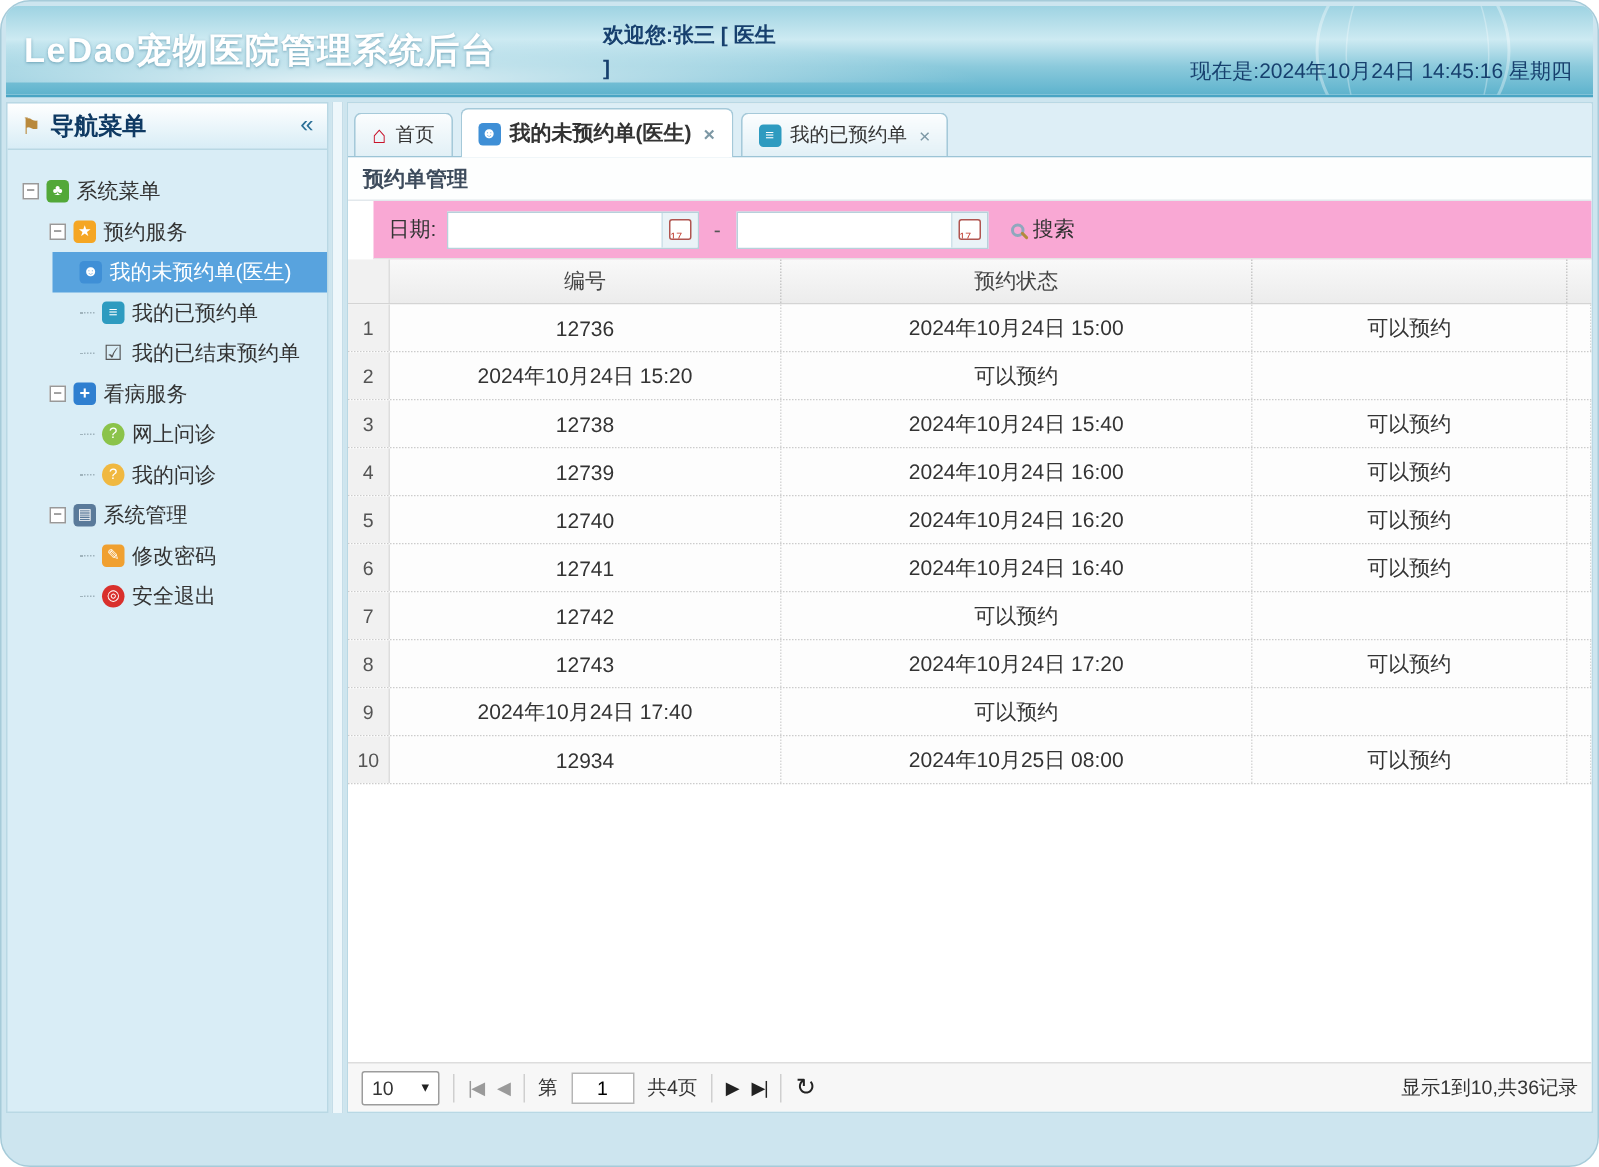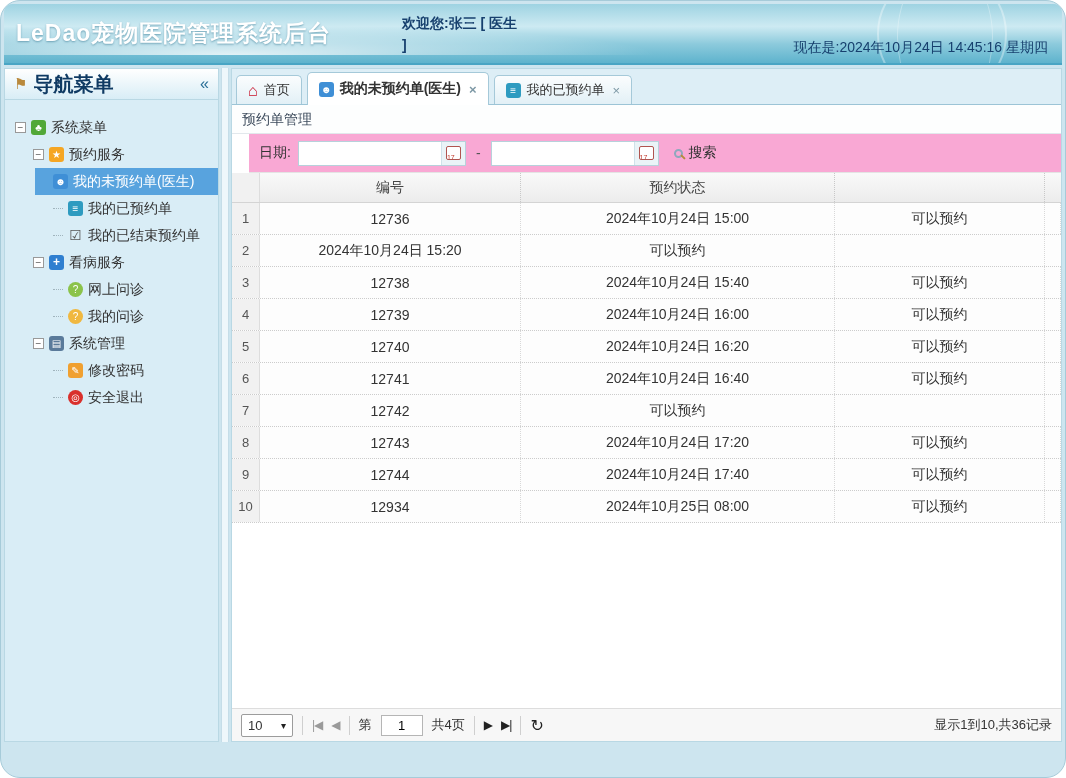--- a/index.html
+++ b/index.html
@@ -17,21 +17,21 @@
     background:radial-gradient(ellipse at 35% 100%, rgba(255,255,255,.8), rgba(255,255,255,0) 70%); }
   .globe { position:absolute; right:55px; top:-35px; width:130px; height:130px; border:2px solid rgba(255,255,255,.35); border-radius:50%; }
   .globe::after { content:""; position:absolute; left:18px; top:-8px; width:94px; height:146px; border:1px solid rgba(255,255,255,.3); border-radius:50%; }
   .header-title { position:absolute; left:12px; top:14px; font-size:23px; font-weight:bold; color:#ffffff; text-shadow:0 1px 2px rgba(70,130,155,.65); letter-spacing:1px; }
   .welcome { position:absolute; left:398px; top:9px; width:122px; font-size:14px; font-weight:bold; color:#17406e; line-height:1.55; word-break:break-all; }
   .clock { position:absolute; right:14px; bottom:6px; font-size:14px; color:#17406e; }
 
   
   .sidebar { position:absolute; left:3px; top:67px; width:215px; bottom:35px; background:#d9edf6; border:1px solid #b9d8e4; overflow:hidden; }
   .sidebar-header { height:31px; background:linear-gradient(#ffffff,#d8edf6); border-bottom:1px solid #b9d8e4; display:flex; align-items:center; padding:0 9px; gap:6px; }
-  .sidebar-header .title { color:#0f3a63; font-weight:bold; font-size:20px; }
+  .sidebar-header .title { color:#0f3a63; font-weight:bold; font-size:16px; }
   .flag-icon { color:#b9893c; font-size:15px; }
   .collapse { margin-left:auto; color:#2a6f97; font-size:16px; cursor:pointer; line-height:1; }
   .tree { padding-top:14px; font-size:14px; color:#333; }
   .tree-item { height:27px; display:flex; align-items:center; gap:5px; cursor:pointer; white-space:nowrap; }
   .lvl1 { padding-left:10px; }
   .lvl2 { padding-left:28px; }
   .lvl3 { padding-left:48px; }
   .tree-item.selected { background:#58a3de; color:#ffffff; margin-left:30px; padding-left:18px; }
   .toggle { width:11px; height:11px; border:1px solid #999; background:#fff; color:#555; font-size:10px; line-height:9px; text-align:center; flex:0 0 auto; }
   .stub { width:10px; border-top:1px dotted #a0b4bd; flex:0 0 auto; }
@@ -46,21 +46,21 @@
   .splitter { position:absolute; left:220px; top:67px; width:8px; bottom:35px; background:#eef7fb; border-left:1px solid #c5dde8; border-right:1px solid #c5dde8; cursor:col-resize; }
 
   
   .main { position:absolute; left:230px; top:67px; right:3px; bottom:35px; background:#ffffff; border:1px solid #b9d8e4; display:flex; flex-direction:column; overflow:hidden; }
   .tabstrip { height:36px; background:#ddeef6; border-bottom:1px solid #9cc4d6; display:flex; align-items:flex-end; padding:0 4px; gap:5px; flex:0 0 auto; }
   .tab { height:29px; display:flex; align-items:center; gap:6px; padding:0 11px; border:1px solid #a5c9d9; border-bottom:none; border-radius:5px 5px 0 0; background:linear-gradient(#fbfdfe,#e2f0f6); font-size:13px; color:#333; cursor:pointer; }
   .tab.active { background:#ffffff; font-weight:bold; height:33px; margin-bottom:-1px; font-size:14px; }
   .tab-close { color:#7d98a5; font-size:13px; margin-left:2px; cursor:pointer; }
   .tabic { width:15px; height:15px; border-radius:3px; color:#fff; font-size:10px; line-height:15px; text-align:center; }
   .tabic-home { background:none; color:#c8122a; font-size:16px; width:auto; }
-  .panel-title { height:29px; line-height:28px; padding-left:10px; font-size:14px; font-weight:normal; color:#3d4b5c; background:#fdfefe; border-bottom:1px solid #e2e8ec; flex:0 0 auto; }
+  .panel-title { height:29px; line-height:28px; padding-left:10px; font-size:14px; font-weight:bold; color:#3d4b5c; background:#fdfefe; border-bottom:1px solid #e2e8ec; flex:0 0 auto; }
 
   
   .toolbar { height:39px; display:flex; align-items:center; padding:0 10px; gap:7px; background:#f9a8d4; border-bottom:1px solid #e4e4e4; font-size:14px; color:#333; flex:0 0 auto;margin-left:17px; }
   .date-box { width:168px; height:25px; border:1px solid #b7d1db; background:#fff; display:flex; align-items:stretch; }
   .date-box input { flex:1; border:none; outline:none; padding:0 5px; font-size:13px; min-width:0; }
   .cal-btn { width:24px; background:#eaf3f7; border-left:1px solid #cfe2ea; display:flex; align-items:center; justify-content:center; cursor:pointer; }
   .cal { width:15px; height:14px; border:1px solid #b05550; background:#fff; border-radius:2px; overflow:hidden; }
   .cal-top { height:4px; background:#d9534f; }
   .cal-day { font-size:7px; color:#c0392b; text-align:center; line-height:9px; }
   .range-sep { color:#555; padding:0 3px; }
@@ -265,21 +265,20 @@
     </div>
     <div class="grid-row">
       <div class="cell-num">8</div>
       <div>12743</div>
       <div>2024年10月24日 17:20</div>
       <div>可以预约</div>
       <div></div>
     </div>
     <div class="grid-row">
       <div class="cell-num">9</div>
-      <div>12744</div>
       <div>2024年10月24日 17:40</div>
       <div>可以预约</div>
       <div></div>
     </div>
     <div class="grid-row">
       <div class="cell-num">10</div>
       <div>12934</div>
       <div>2024年10月25日 08:00</div>
       <div>可以预约</div>
       <div></div>

